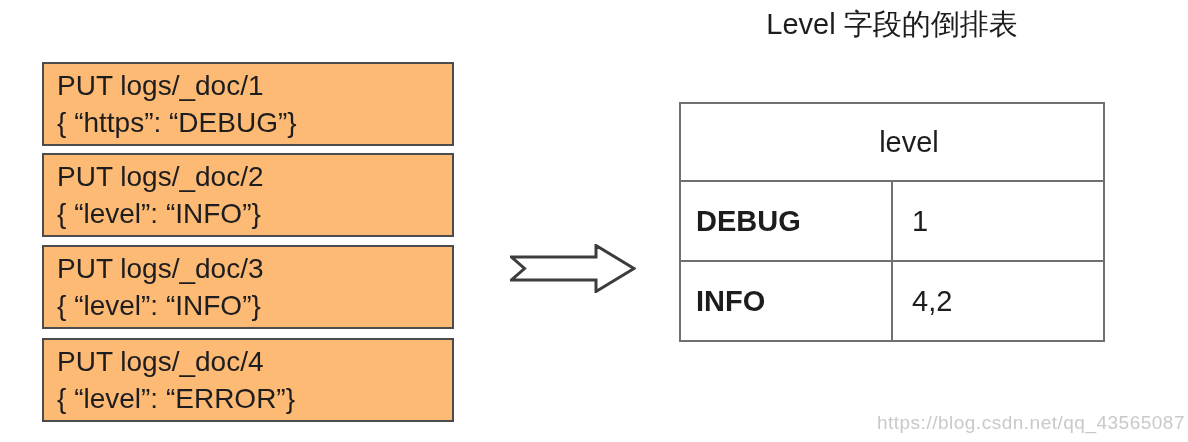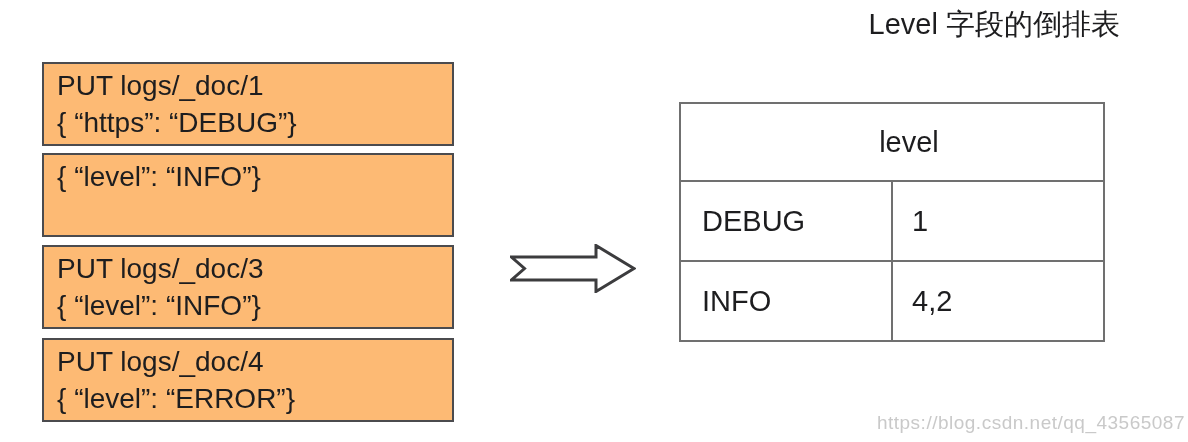--- a/index.html
+++ b/index.html
@@ -31,21 +31,21 @@
   #doc-box-3{top:245px;}
   #doc-box-4{top:338px;}
 
   
   #arrow{position:absolute;left:510px;top:244px;}
 
   
   #title{
     position:absolute;
     left:664px;top:5px;width:456px;
-    text-align:right;
+    text-align:center;
     font-size:29px;
     white-space:nowrap;
   }
 
   
   #index-table{
     position:absolute;
     left:679px;top:102px;
     width:426px;
     border-collapse:collapse;
@@ -62,21 +62,21 @@
   #index-table th{
     height:78px;
     text-align:center;
     vertical-align:middle;
   }
   #index-table td{
     height:80px;
     vertical-align:middle;
     text-align:left;
   }
-  #index-table td.term{width:185px;padding-left:21px;}
+  #index-table td.term{width:185px;padding-left:15px;font-weight:bold;}
   #index-table td.ids{padding-left:19px;}
 
   
   #watermark{
     position:absolute;
     right:3px;top:412px;
     font-size:19px;
     letter-spacing:0.5px;
     color:rgba(198,198,198,0.95);
     z-index:5;
@@ -86,20 +86,21 @@
 </head>
 <body>
 
 <div id="canvas">
 
   <div class="doc-box" id="doc-box-1">
     <div class="line">PUT logs/_doc/1</div>
     <div class="line">{ “https”: “DEBUG”}</div>
   </div>
   <div class="doc-box" id="doc-box-2">
+    <div class="line">PUT logs/_doc/2</div>
     <div class="line">{ “level”: “INFO”}</div>
   </div>
   <div class="doc-box" id="doc-box-3">
     <div class="line">PUT logs/_doc/3</div>
     <div class="line">{ “level”: “INFO”}</div>
   </div>
   <div class="doc-box" id="doc-box-4">
     <div class="line">PUT logs/_doc/4</div>
     <div class="line">{ “level”: “ERROR”}</div>
   </div>

